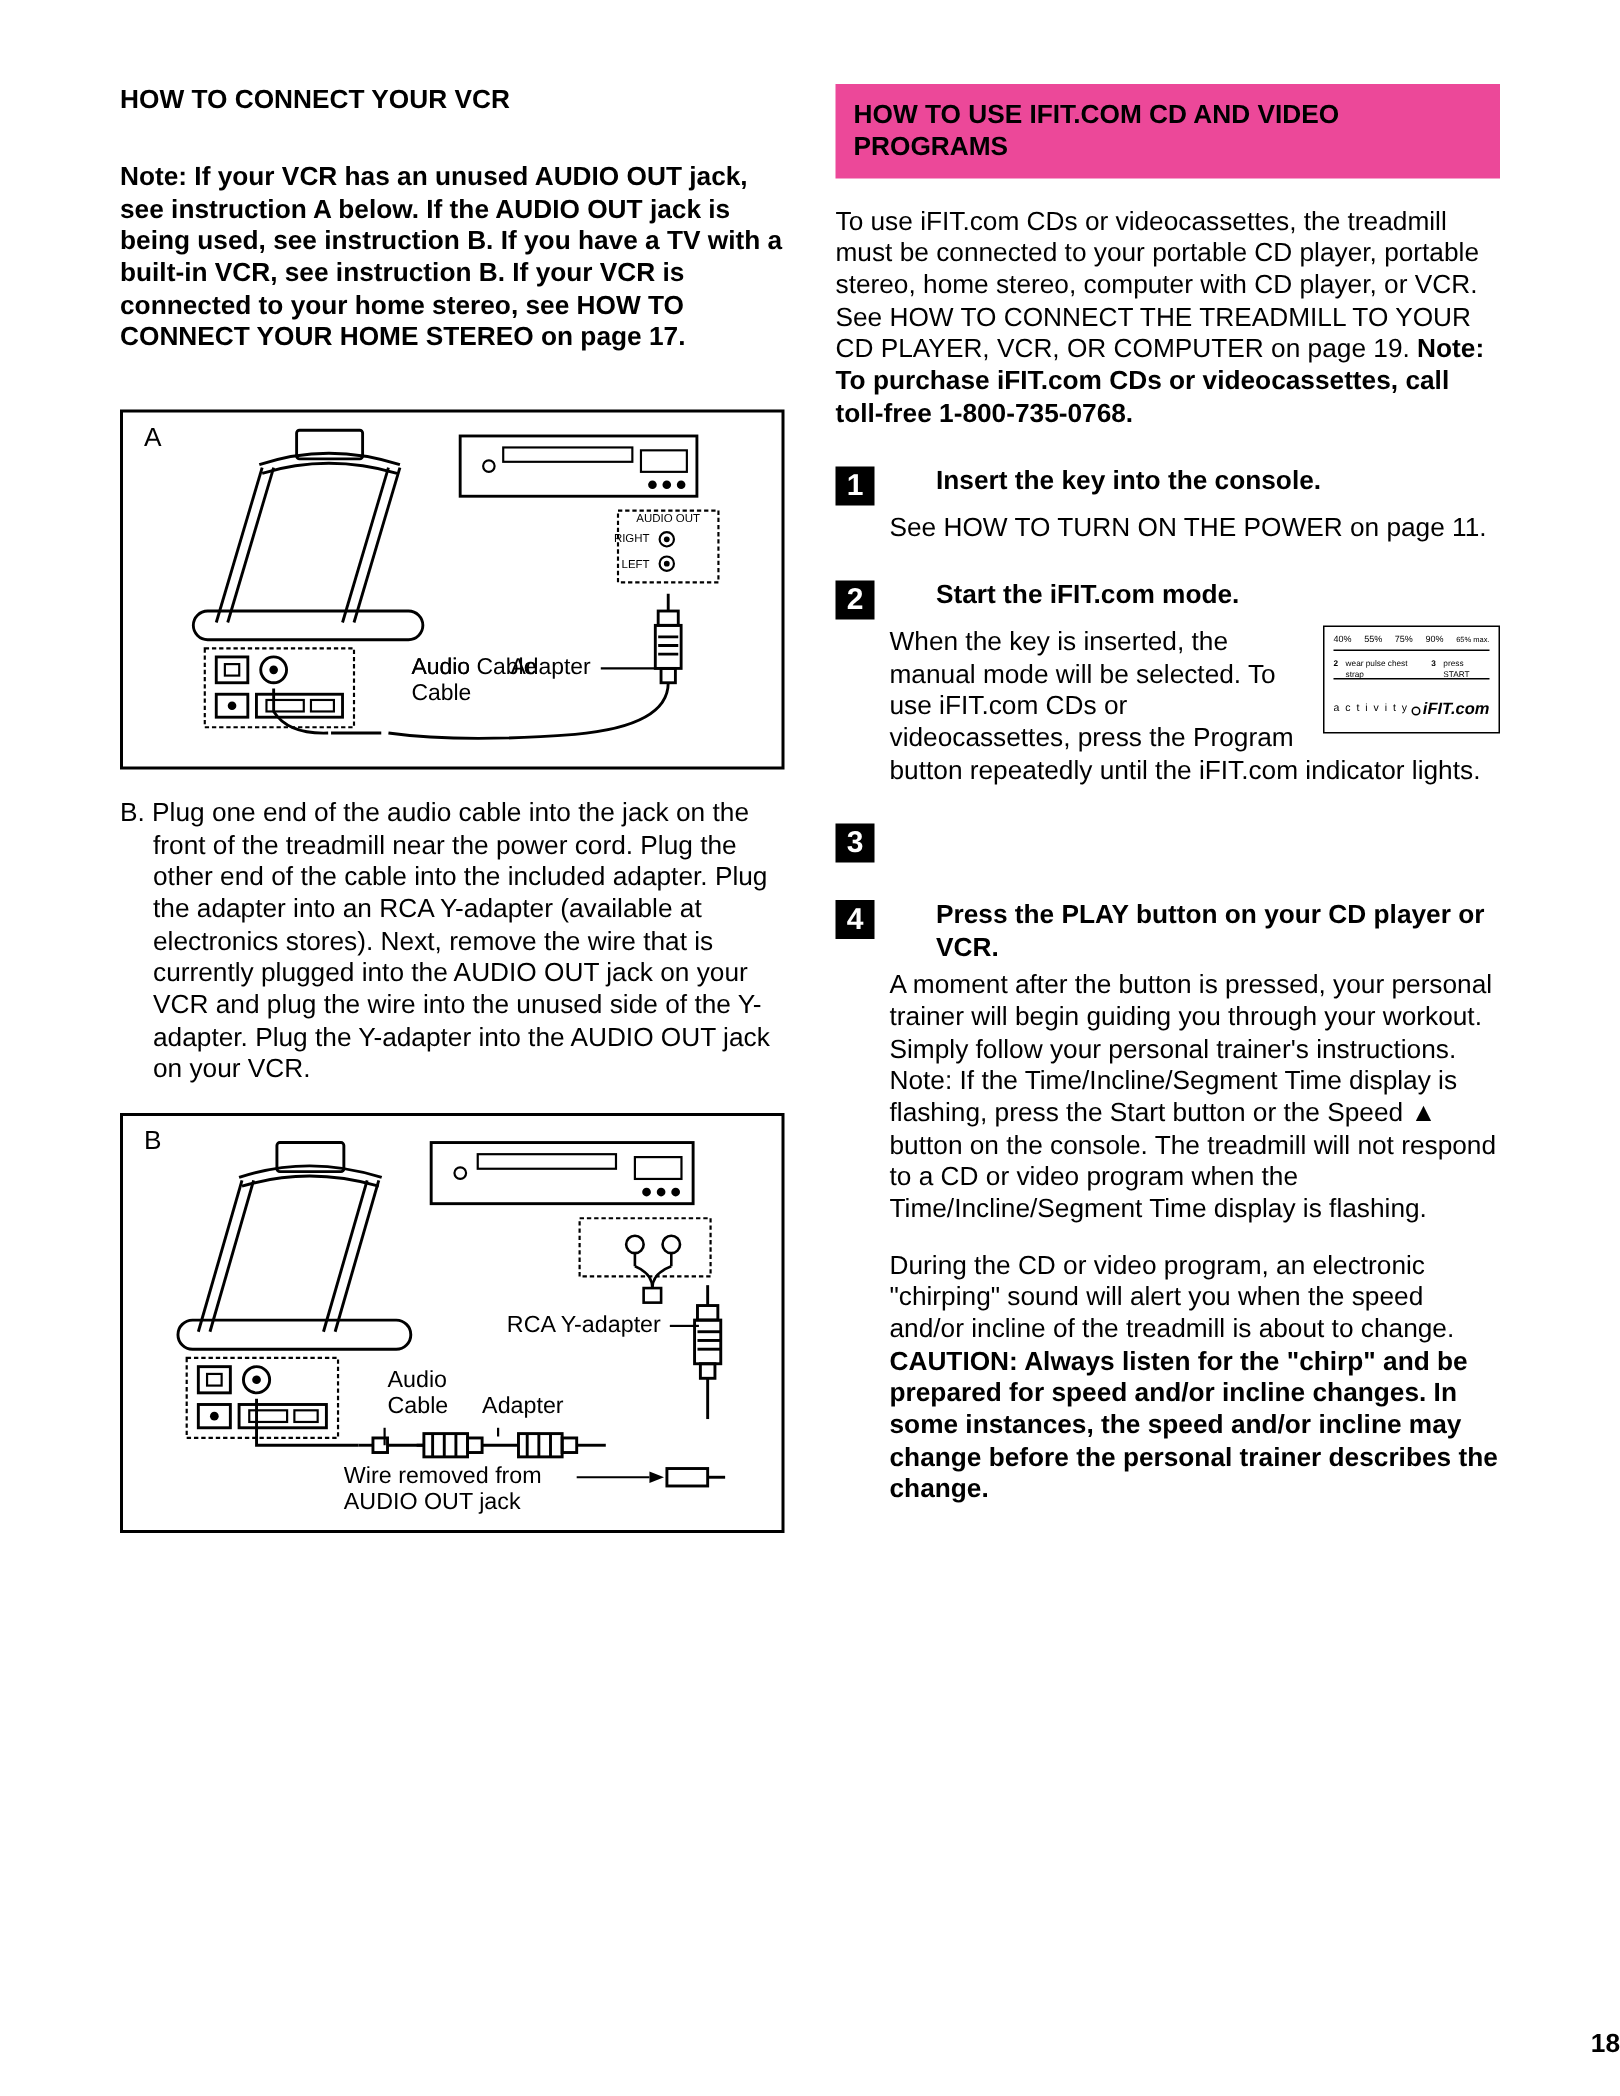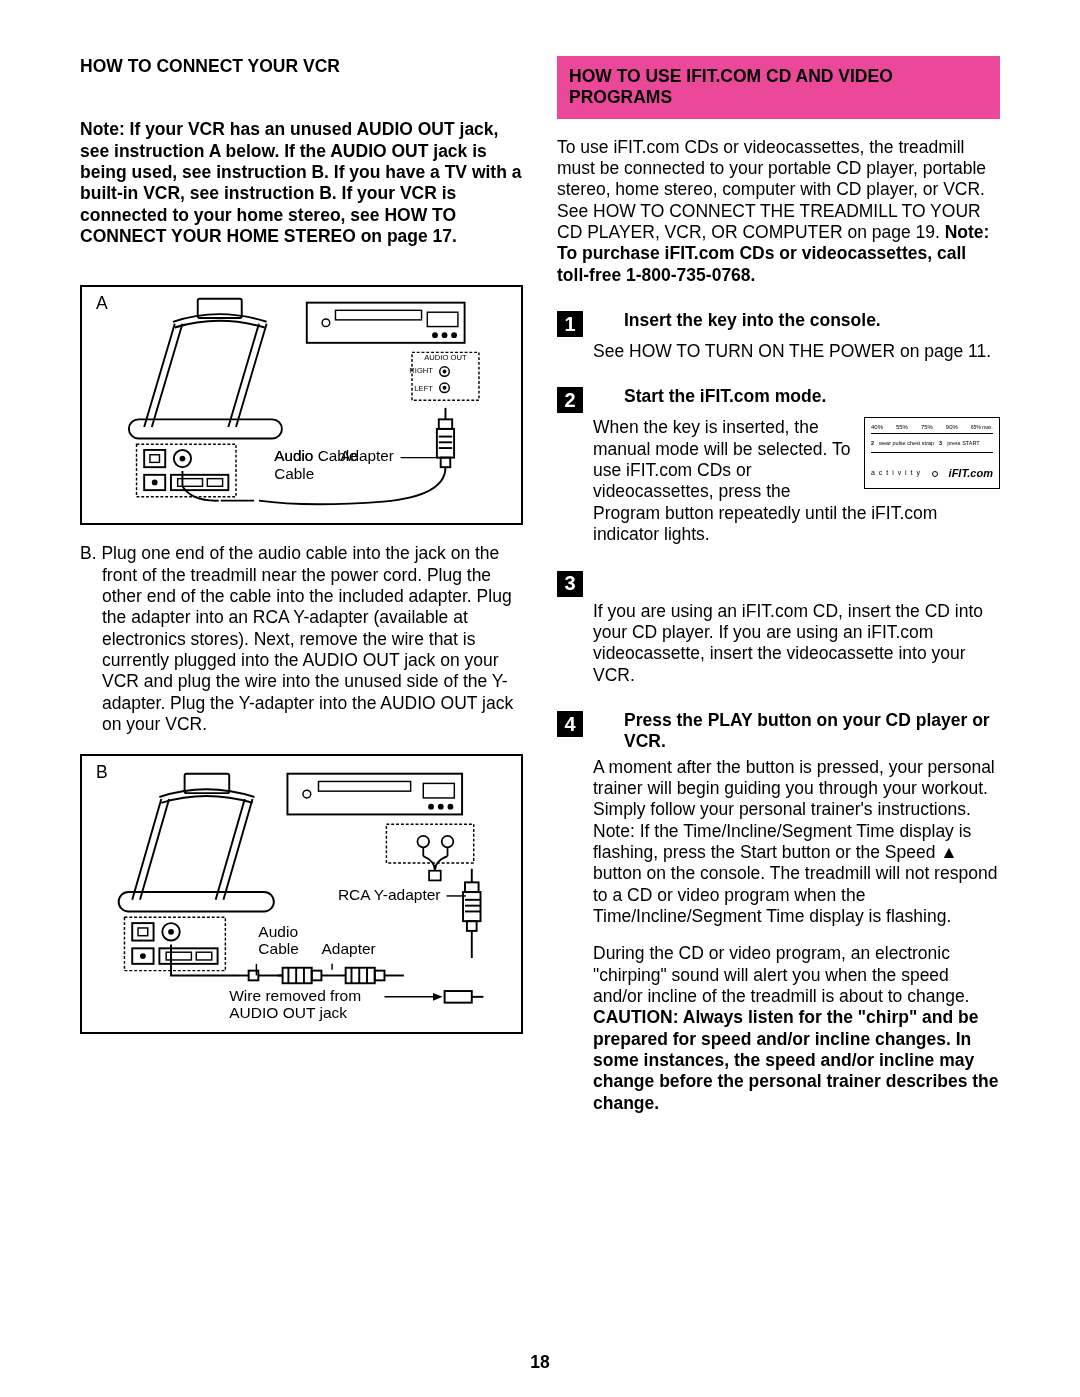--- a/index.html
+++ b/index.html
@@ -20,21 +20,21 @@
   }
   .col {
     flex: 1 1 0;
     display: flex;
     flex-direction: column;
     gap: 18px;
   }
   .bold { font-weight: bold; }
   .heading-left {
     font-weight: bold;
-    margin-bottom: 24px;
+    margin-bottom: 12px;
   }
   .note-block {
     font-weight: bold;
     margin-bottom: 20px;
   }
   .li-hang {
     padding-left: 22px;
     text-indent: -22px;
   }
   .fig-box {
@@ -78,27 +78,27 @@
   .step-title { font-weight: bold; margin-left: 31px; }
   .step-body {
     padding-left: 36px;
     margin-top: 4px;
   }
   .sub-para { margin-top: 16px; }
   .page-num {
     position: absolute;
     bottom: 24px;
     left: 0; right: 0;
-    text-align: center;
+    text-align: right;
     font-weight: bold;
   }
   .console-img {
     float: right;
     border: 1px solid #000;
-    width: 136px;
+    width: 118px;
     height: 72px;
     margin: 0 0 4px 10px;
     font-family: Arial, sans-serif;
     font-size: 7px;
     position: relative;
     background: #fff;
   }
   .console-img .row1 {
     position:absolute; top:6px; left:6px; right:6px;
     display:flex; justify-content:space-between;
@@ -350,21 +350,20 @@
           </div>
         </div>
         <span>When the key is inserted, the manual mode will be selected. To use iFIT.com CDs or videocassettes, press the Program button repeatedly until the iFIT.com indicator lights.</span>
       </div>
     </div>
 
     <div>
       <div class="num-step">
         <div class="num-box">3</div>
       </div>
-      <div class="step-body">If you are using an iFIT.com CD, insert the CD into your CD player. If you are using an iFIT.com videocassette, insert the videocassette into your VCR.</div>
     </div>
 
     <div>
       <div class="num-step">
         <div class="num-box">4</div>
         <div class="step-title">Press the PLAY button on your CD player or VCR.</div>
       </div>
       <div class="step-body">A moment after the button is pressed, your personal trainer will begin guiding you through your workout. Simply follow your personal trainer's instructions. Note: If the Time/Incline/Segment Time display is flashing, press the Start button or the Speed ▲ button on the console. The treadmill will not respond to a CD or video program when the Time/Incline/Segment Time display is flashing.</div>
       <div class="step-body sub-para">
         <span>During the CD or video program, an electronic "chirping" sound will alert you when the speed and/or incline of the treadmill is about to change. </span><span class="bold">CAUTION: Always listen for the "chirp" and be prepared for speed and/or incline changes. In some instances, the speed and/or incline may change before the personal trainer describes the change.</span>

